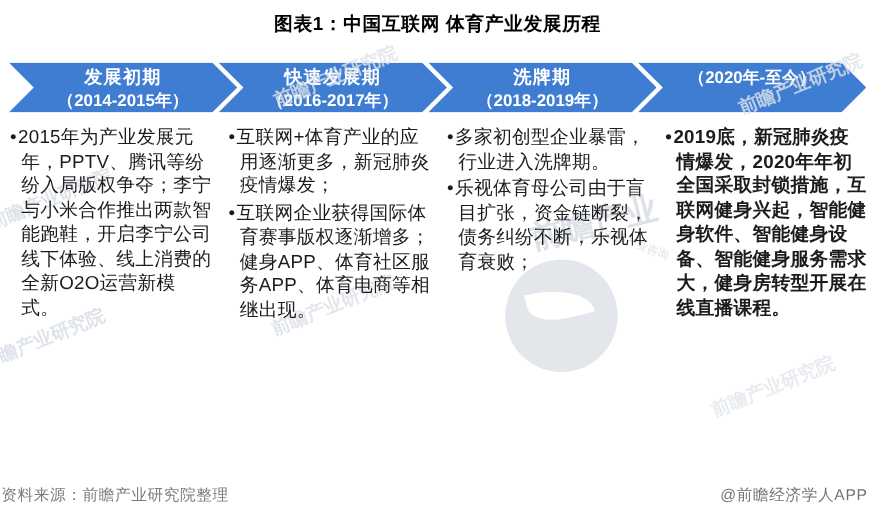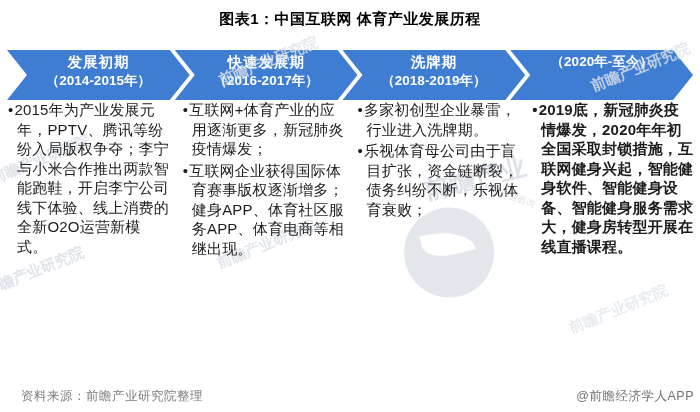--- a/index.html
+++ b/index.html
@@ -20,21 +20,21 @@
     font-size: 15px;
     font-weight: bold;
     color: #000000;
     letter-spacing: 0.5px;
   }
 
   
   .chevrons {
     position: absolute;
     top: 50px; left: 7px; right: 7px;
-    height: 50px;
+    height: 40px;
     display: flex;
   }
   .chevron {
     flex: 1;
     background: #3e7dd2;
     clip-path: polygon(0 0, calc(100% - 20px) 0, 100% 50%, calc(100% - 20px) 100%, 0 100%, 20px 50%);
     color: #ffffff;
     text-align: center;
     padding-top: 3px;
   }
@@ -68,21 +68,21 @@
     padding-left: 9px;
     text-indent: -9px;
     margin-bottom: 2px;
     word-break: break-all;
   }
   .bullet::before { content: "\2022"; margin-right: 1px; }
 
   
   .footer {
     position: absolute;
-    left: 21px; right: 6px; top: 388px;
+    left: 1px; right: 6px; top: 388px;
     display: flex;
     justify-content: space-between;
     z-index: 2;
   }
   .source { font-size: 12.5px; color: #7d7d7d; letter-spacing: 0.5px; }
   .credit { font-size: 12.5px; color: #737373; letter-spacing: 0.5px; }
 
   
   .wm { position: absolute; z-index: 1; pointer-events: none; }
   .wm-text {

